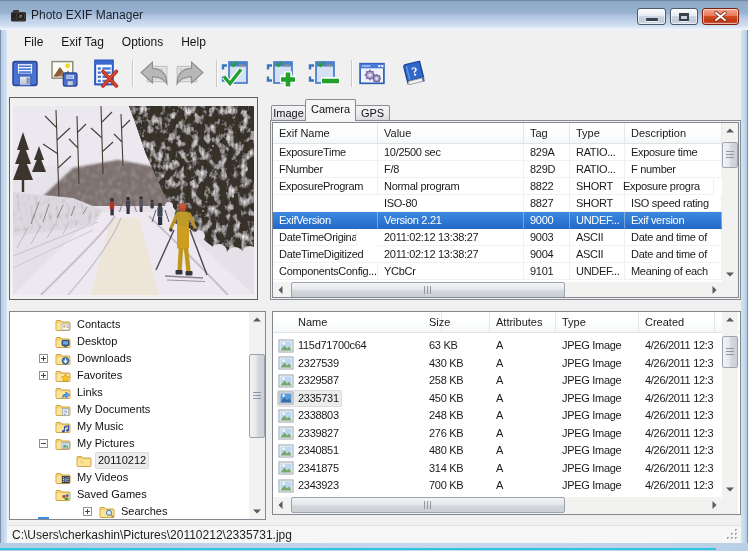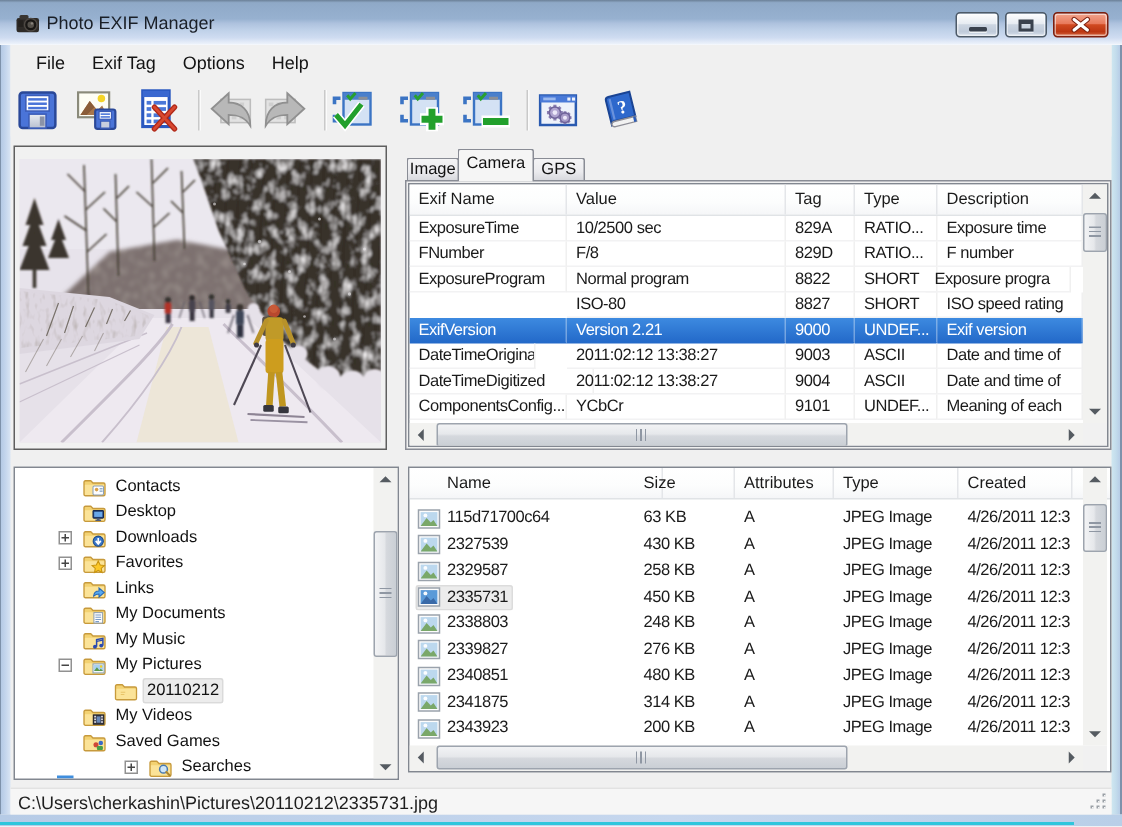--- a/index.html
+++ b/index.html
@@ -869,21 +869,21 @@
             <span class="name-inner">
               <span style="width: 16px; height: 16px; display: inline-block; margin-right: 4px;"><svg viewBox="0 0 16 16" width="16" height="16">
     <rect x="1" y="2" width="14" height="12" fill="#fdfdfd" stroke="#9aa2ac" stroke-width="1"></rect>
     <rect x="2.4" y="3.4" width="11.2" height="9.2" fill="#bcd8ee"></rect>
     <polygon points="2.4,12.6 6.4,7.4 9.2,10.4 11,8.6 13.6,12.6" fill="#7aa86a"></polygon>
     <circle cx="5.6" cy="5.6" r="1.3" fill="#ffffff" opacity="0.95"></circle>
   </svg></span>
               <span>2343923</span>
             </span>
           </div>
-          <div class="lv-cell" style="left: 150px; width: 67px;">200 KB</div>
+          <div class="lv-cell" style="left: 150px; width: 67px;">700 KB</div>
           <div class="lv-cell" style="left: 217px; width: 66px;">A</div>
           <div class="lv-cell" style="left: 283px; width: 83px;">JPEG Image</div>
           <div class="lv-cell" style="left: 366px; width: 76px;">4/26/2011 12:3</div>
         </div>
       </div>
 
     <div class="sb" style="left:449px; top:0; width:16px; height:185px;">
       <div class="sb-btn" style="left:0; top:0; width:16px; height:16px;">
           <span class="arr up"></span>
         </div>

